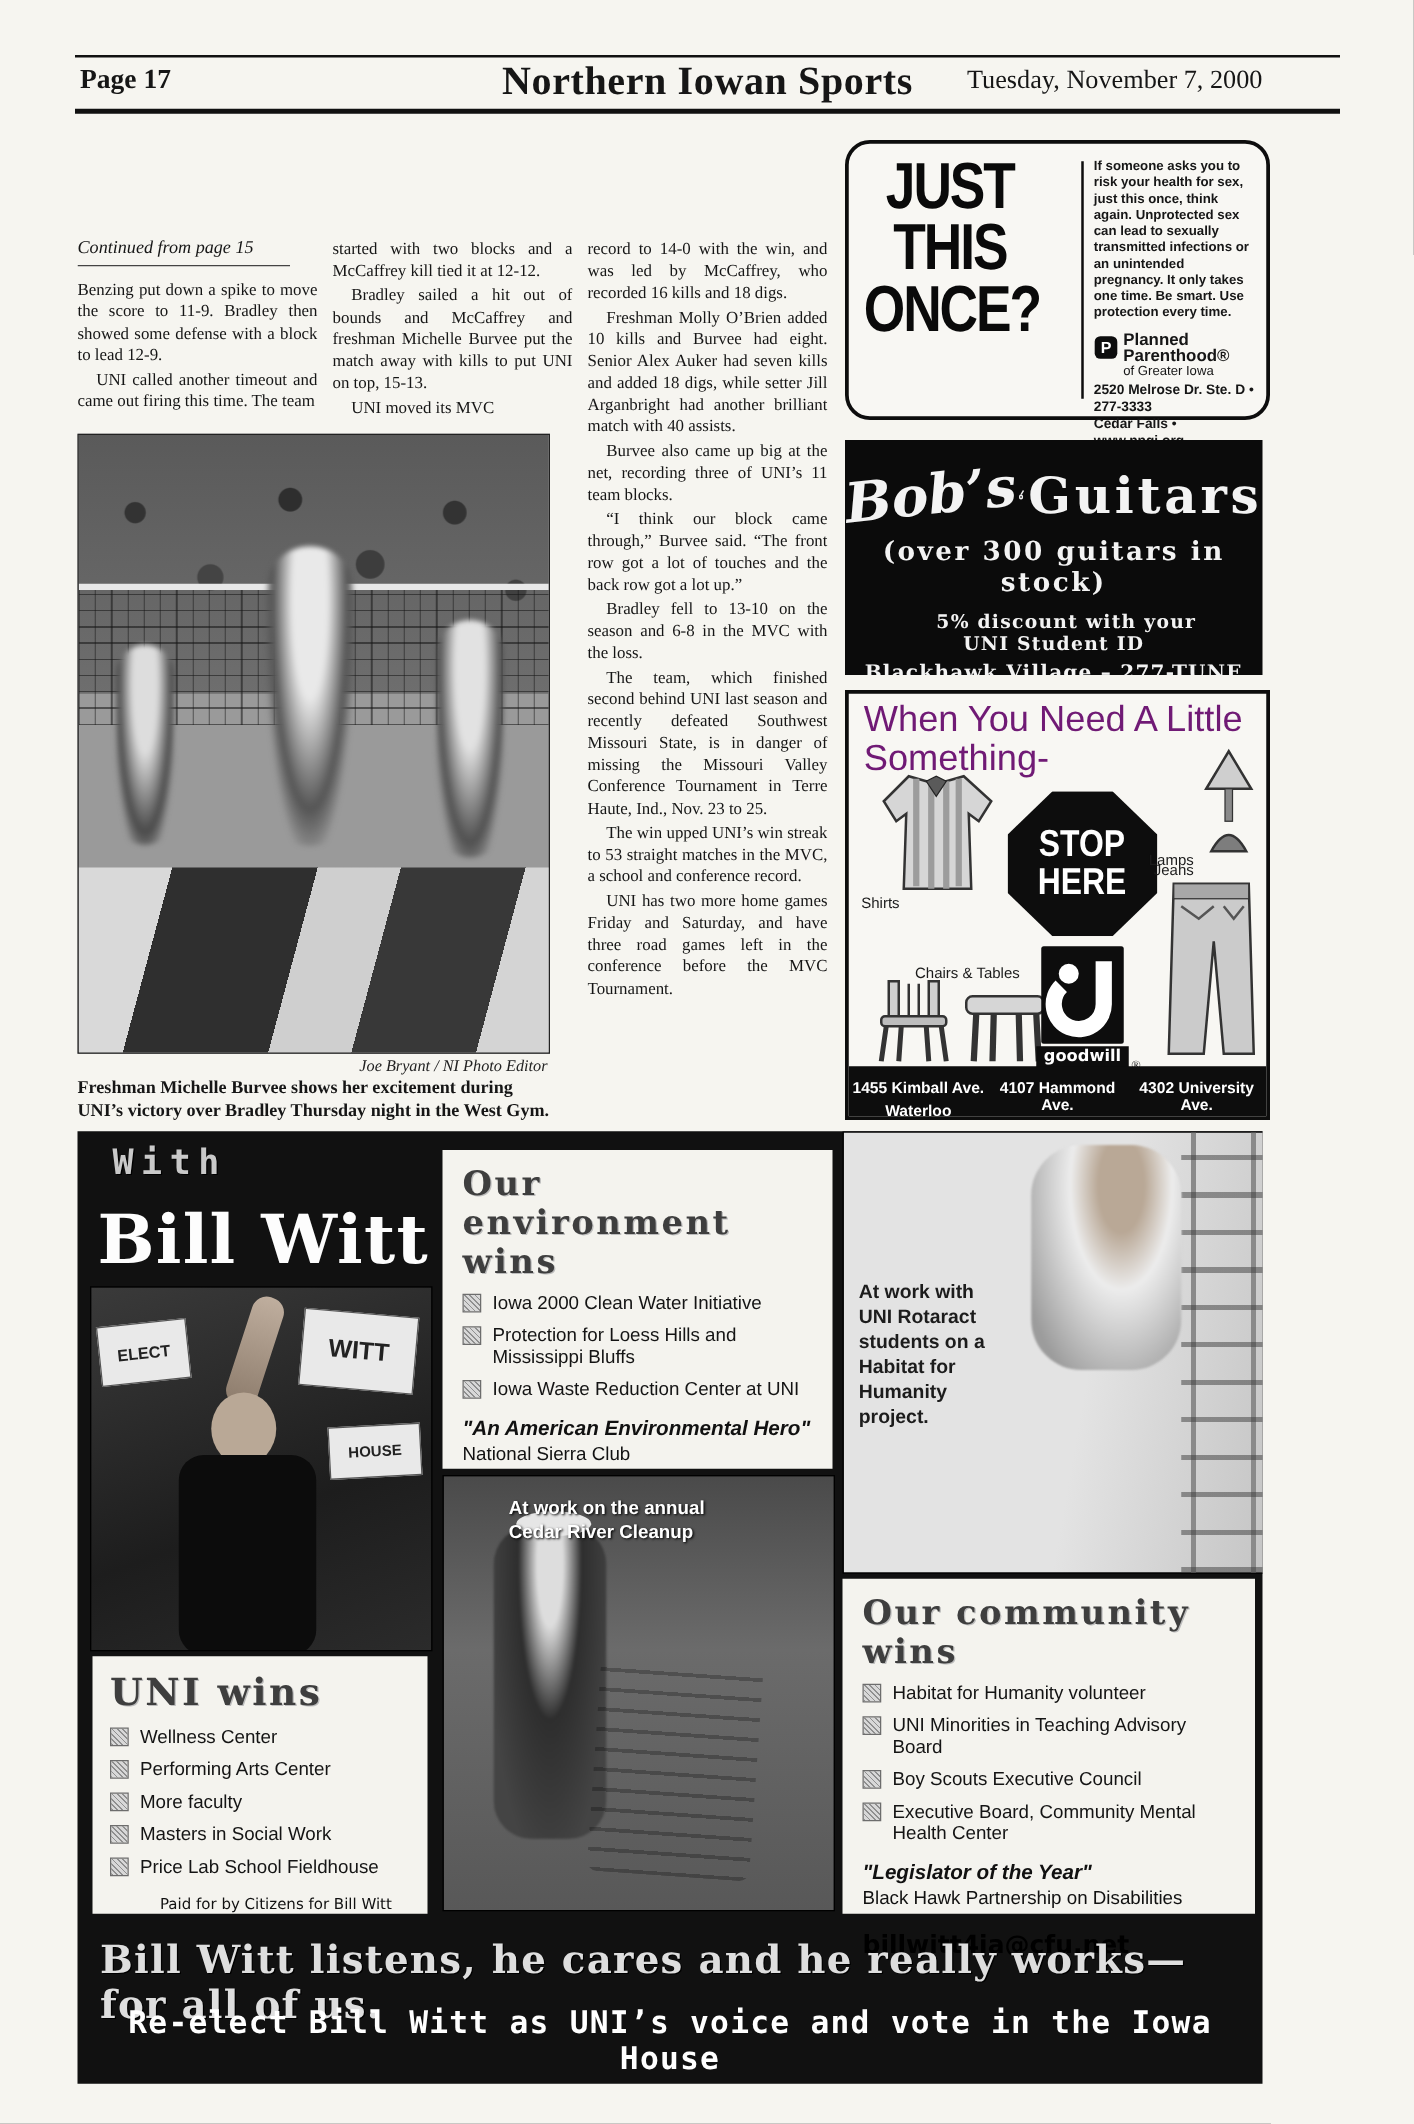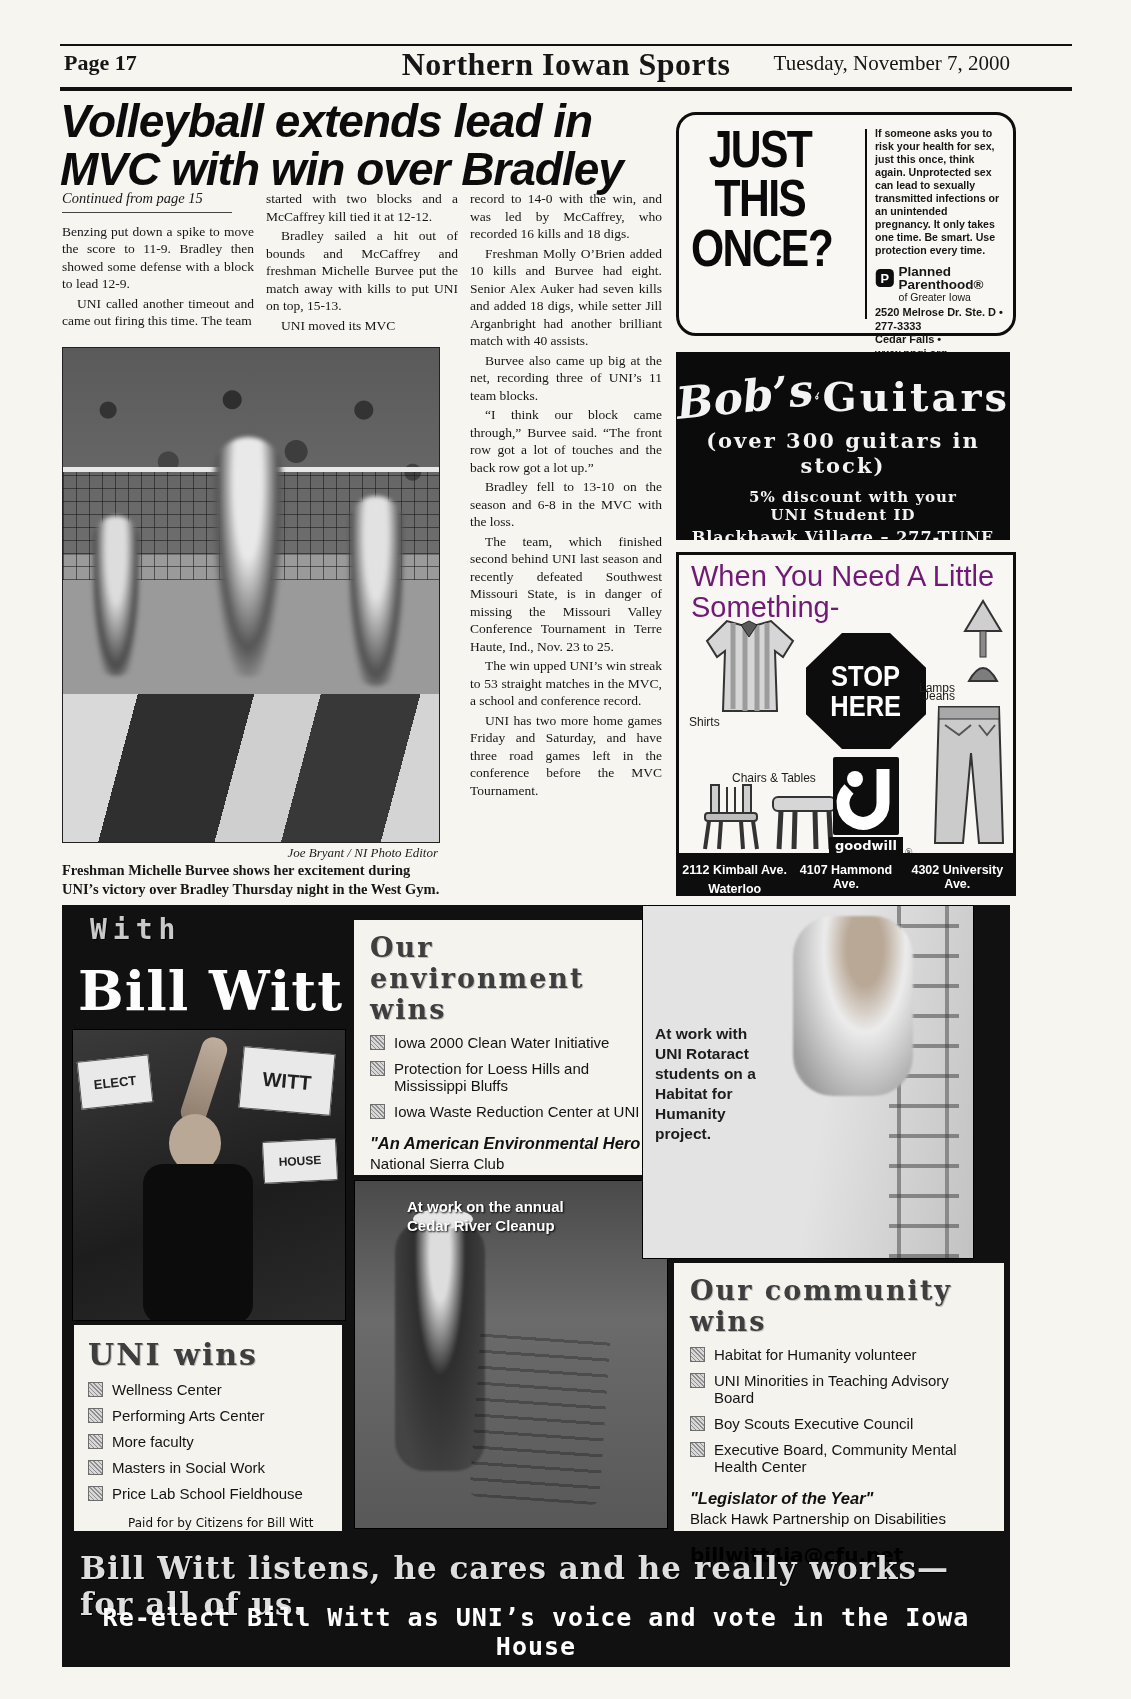--- a/index.html
+++ b/index.html
@@ -119,22 +119,22 @@
   .bw-photo-m{position:absolute;left:292px;top:275px;width:312px;height:347px;border:1px solid #000;overflow:hidden;
      background:linear-gradient(180deg,#4a4a4a,#6b6b6b 40%,#585858);}
   .bw-drum{position:absolute;left:120px;top:150px;width:130px;height:170px;background:linear-gradient(#cfcfcf,#9a9a9a);
      border-radius:8px;transform:rotate(4deg);
      background-image:repeating-linear-gradient(0deg,rgba(0,0,0,.25) 0 3px,transparent 3px 16px);}
   .bw-fig{position:absolute;left:40px;top:40px;width:90px;height:250px;border-radius:30px;
      background:radial-gradient(ellipse at 50% 12%,#ddd 0 16%,#2e2e2e 40%,#444 80%);filter:blur(1px);}
   .bw-hat{position:absolute;left:58px;top:28px;width:60px;height:20px;border-radius:50%;background:#e6e6e6;}
   .bw-capm{position:absolute;left:52px;top:16px;font-family:"Liberation Sans",sans-serif;font-weight:bold;
      font-size:15px;line-height:19px;color:#fff;text-shadow:1px 1px 2px #000;}
-  .bw-photo-r{position:absolute;left:580px;top:0;width:330px;height:352px;border:1px solid #000;overflow:hidden;
-     background:linear-gradient(100deg,#e3e3e3 55%,#c2c2c2);}
+  .bw-photo-r{position:absolute;left:612px;top:0;width:330px;height:352px;border:1px solid #000;overflow:hidden;
+     background:linear-gradient(100deg,#e3e3e3 55%,#c2c2c2);padding-left:24px;}
   .bw-ladder{position:absolute;right:14px;top:0;width:70px;height:100%;
      background:repeating-linear-gradient(0deg,rgba(60,60,60,.5) 0 4px,transparent 4px 30px),
                 linear-gradient(90deg,transparent 0 8px,#8a8a8a 8px 12px,transparent 12px 56px,#8a8a8a 56px 60px,transparent 60px);}
   .bw-figr{position:absolute;left:150px;top:10px;width:120px;height:180px;border-radius:40px;
      background:radial-gradient(ellipse at 60% 18%,#b9a896 0 18%,#ececec 40%,#9c9c9c 85%);filter:blur(1px);}
   .bw-capr{position:absolute;left:12px;top:118px;width:118px;font-family:"Liberation Sans",sans-serif;
      font-weight:bold;font-size:15.5px;line-height:20px;color:#1c1c1c;}
   .bw-email{font-family:"DejaVu Sans",sans-serif;font-weight:bold;font-size:20px;color:#000;margin-top:16px;}
   .bw-paid{font-family:"DejaVu Sans",sans-serif;font-size:12px;color:#111;margin-top:14px;margin-left:40px;}
   .bw-ban1{position:absolute;left:18px;top:645px;width:912px;font-family:"DejaVu Serif",serif;font-weight:bold;
@@ -146,24 +146,20 @@
 <body>
 
 <div class="page">
 
   <div class="rule-thin"></div>
   <div class="abs hd-page">Page 17</div>
   <div class="abs hd-title">Northern Iowan Sports</div>
   <div class="abs hd-date">Tuesday, November 7, 2000</div>
   <div class="rule-thick"></div>
 
-  <div class="abs headline">
-    <div>Volleyball extends lead in</div>
-    <div>MVC with win over Bradley</div>
-  </div>
 
   <div class="col c1">
     <div class="contd">Continued from page 15</div>
     <div class="contd-rule"></div>
     <p>Benzing put down a spike to move the score to 11-9. Bradley then showed some defense with a block to lead 12-9.</p>
     <p class="ind">UNI called another timeout and came out firing this time. The team</p>
   </div>
   <div class="col c2">
     <p>started with two blocks and a McCaffrey kill tied it at 12-12.</p>
     <p class="ind">Bradley sailed a hit out of bounds and McCaffrey and freshman Michelle Burvee put the match away with kills to put UNI on top, 15-13.</p>
@@ -273,21 +269,21 @@
     <div class="gw-logotext">goodwill</div>
     <div class="gw-reg">®</div>
     <svg class="abs" style="left:252px;top:148px" width="76" height="144" viewBox="0 0 76 144">
       <path d="M8 4 h60 l4 136 h-24 l-8 -90 -8 90 H4 Z" fill="#cbcbcb" stroke="#333" stroke-width="2"></path>
       <rect x="8" y="4" width="60" height="12" fill="#a8a8a8" stroke="#333"></rect>
       <path d="M14 22 l14 10 l12 -10 M48 22 l8 10 l8 -10" fill="none" stroke="#555" stroke-width="2"></path>
     </svg>
     <div class="gw-label" style="left:244px;top:134px">Jeans</div>
     <div class="gw-bar">
       <div>
-        <div>2112 Kimball Ave.</div>
+        <div>1455 Kimball Ave.</div>
         <div>Waterloo</div>
       </div>
       <div>
         <div>4107 Hammond Ave.</div>
         <div>Waterloo</div>
       </div>
       <div>
         <div>4302 University Ave.</div>
         <div>Cedar Falls</div>
       </div>

